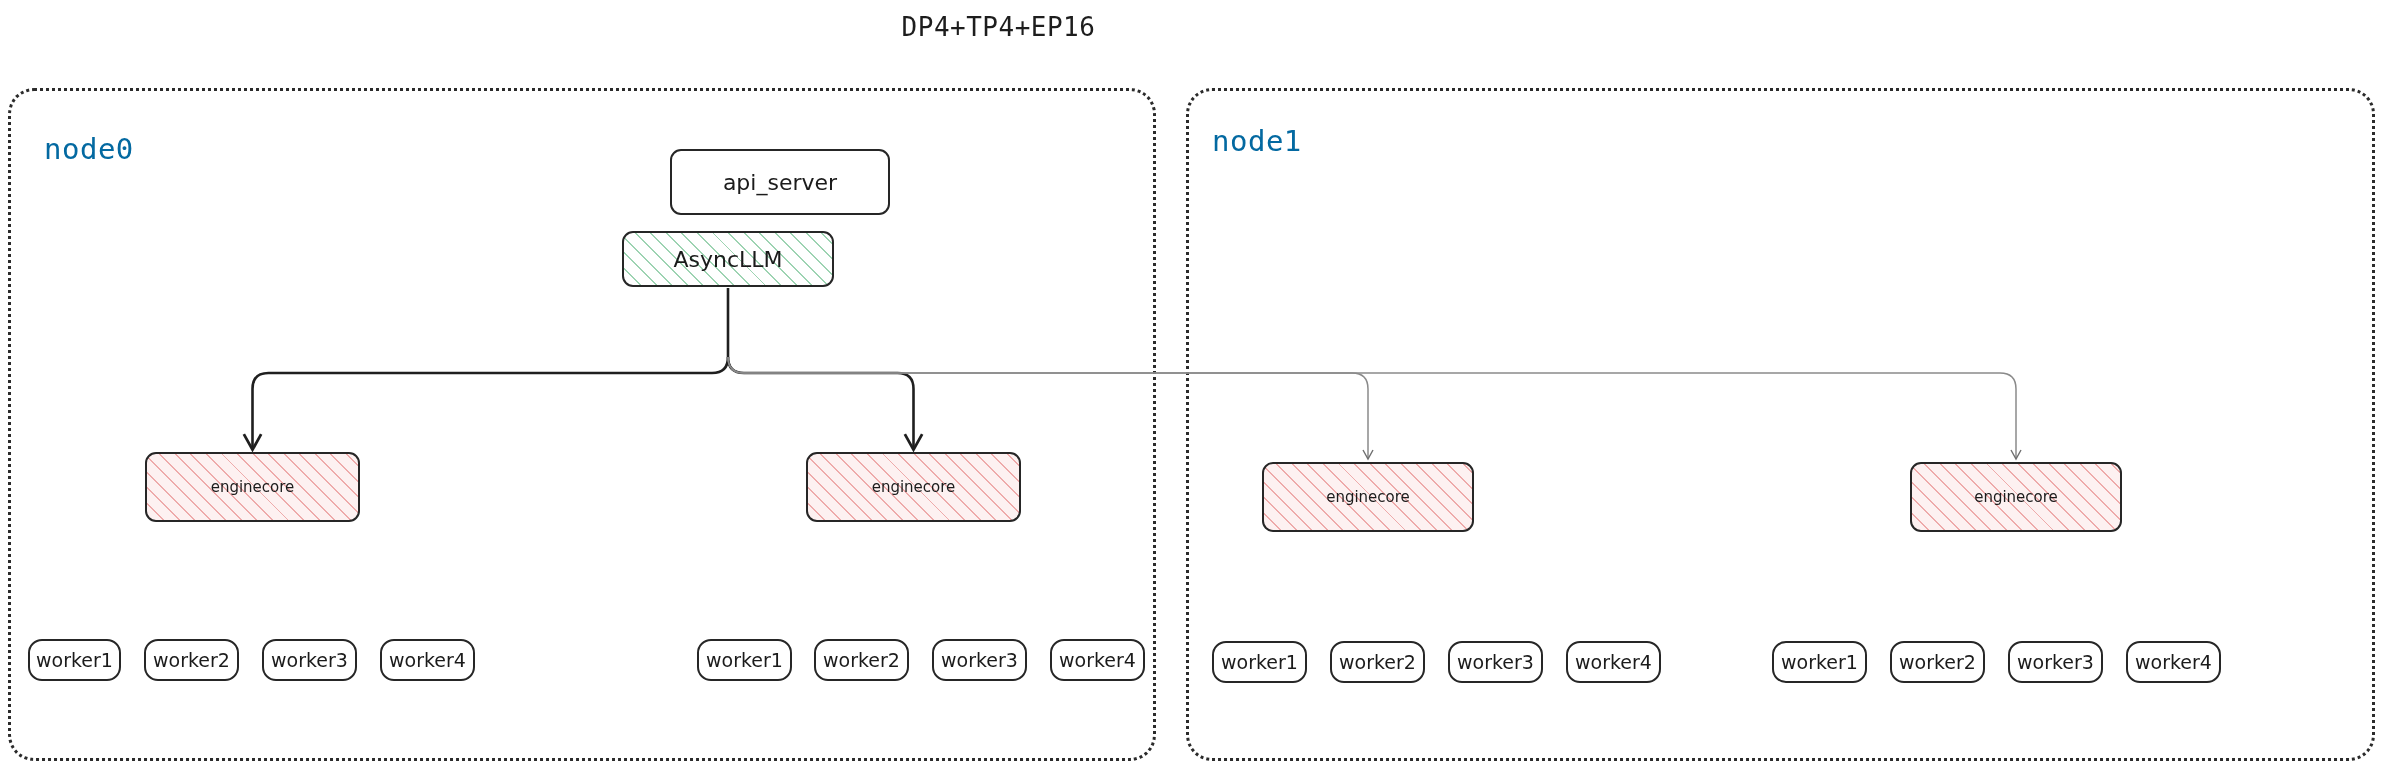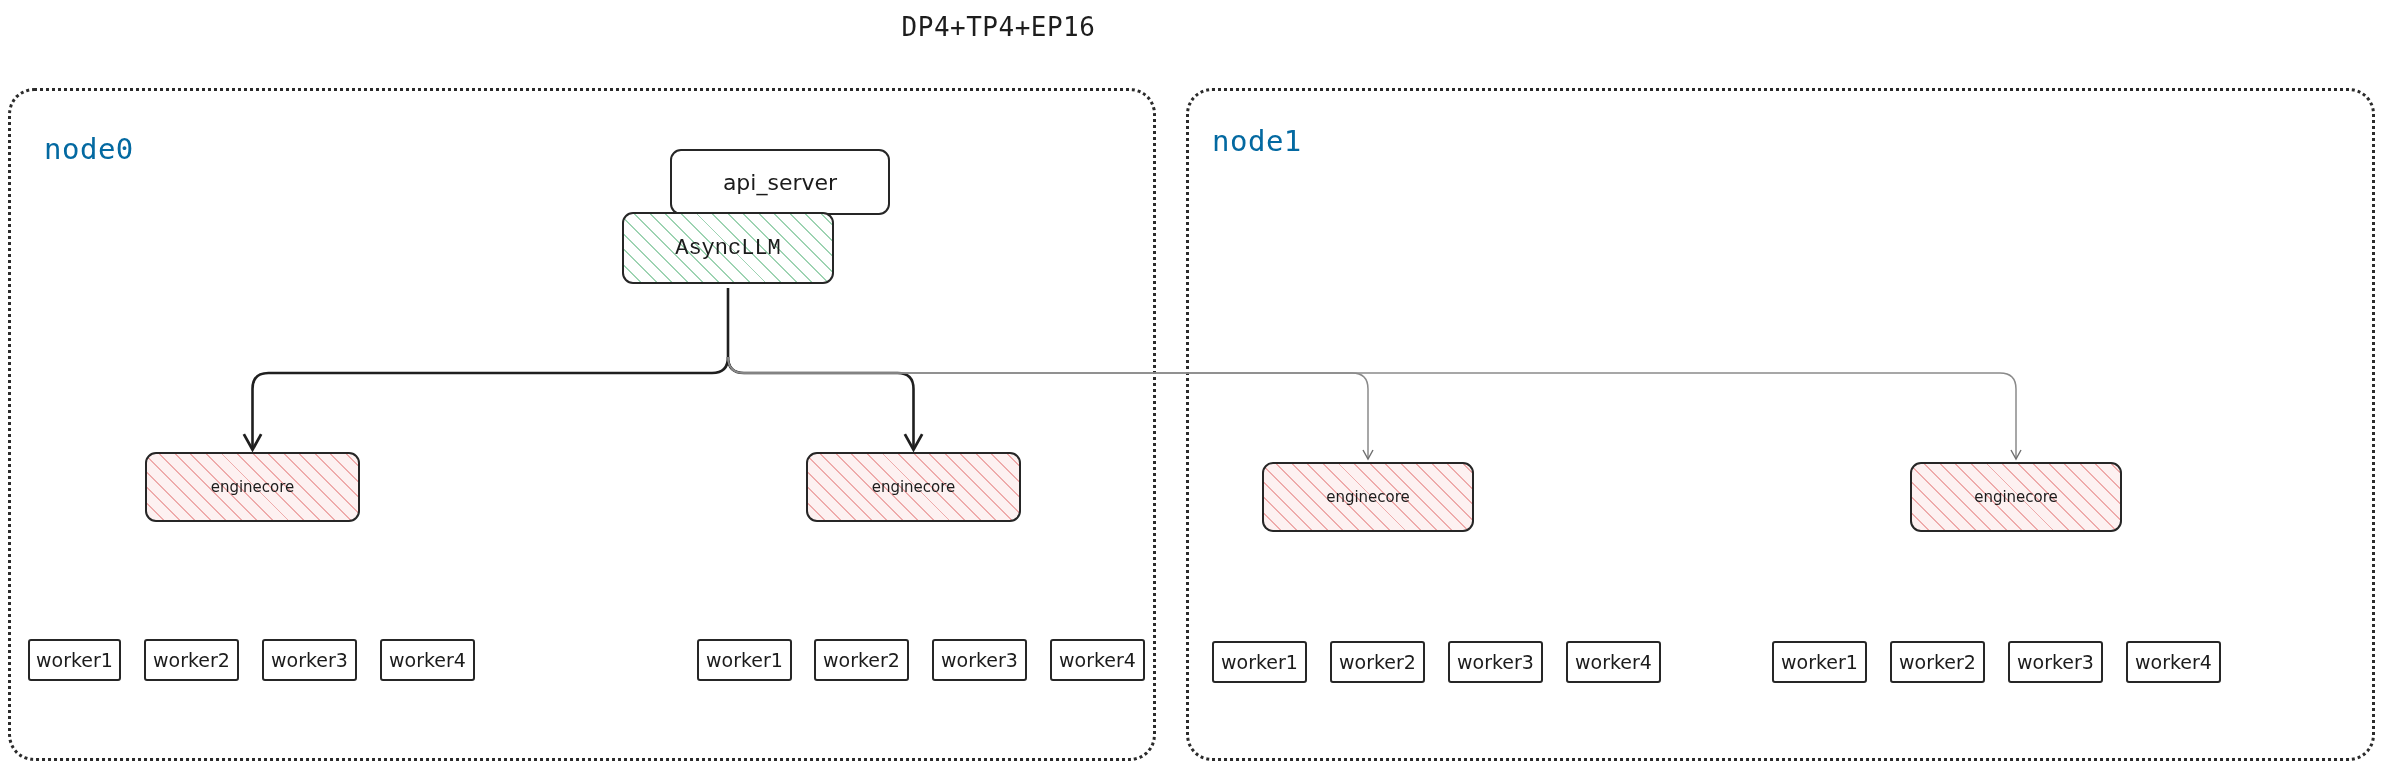--- a/index.html
+++ b/index.html
@@ -64,21 +64,21 @@
     background-image:repeating-linear-gradient(
         45deg,
         rgba(226,112,112,0.55) 0px,
         rgba(226,112,112,0.55) 1.4px,
         rgba(255,255,255,0) 1.4px,
         rgba(255,255,255,0) 11px);
   }
   .box-worker{
     font-size:19px;
     border-width:2.2px;
-    border-radius:3px;
+    border-radius:14px;
   }
 
   
   #edges{position:absolute;left:0;top:0;width:2383px;height:773px;overflow:visible;pointer-events:none;}
 </style>
 </head>
 <body>
 
 <div id="stage">
 
@@ -106,21 +106,21 @@
         <path d="M 728 357 Q 728 373 744 373 L 897.5 373 Q 913.5 373 913.5 389 L 913.5 448" fill="none" stroke="#1f1f1f" stroke-width="2.6" marker-end="url(#arrow-dark)" stroke-linecap="butt" stroke-linejoin="round"></path>
         <path d="M 728 357 Q 728 373 744 373 L 1352 373 Q 1368 373 1368 389 L 1368 458" fill="none" stroke="#8a8a8a" stroke-width="1.5" marker-end="url(#arrow-light)" stroke-linecap="butt" stroke-linejoin="round"></path>
         <path d="M 728 357 Q 728 373 744 373 L 2000 373 Q 2016 373 2016 389 L 2016 458" fill="none" stroke="#8a8a8a" stroke-width="1.5" marker-end="url(#arrow-light)" stroke-linecap="butt" stroke-linejoin="round"></path>
       </g>
   </svg>
 
   <div id="node-layer">
       <div class="nodebox box-api" style="left: 622px; top: 149px; width: 220px; height: 66px; margin-left: 48px;">
         <span class="lbl">api_server</span>
       </div>
-      <div class="nodebox box-async" style="left: 622px; top: 212px; width: 212px; height: 72px; font-family: Liberation Mono, monospace;">
+      <div class="nodebox box-async" style="left: 622px; top: 231px; width: 212px; height: 56px;">
         <span class="lbl">AsyncLLM</span>
       </div>
       <div class="nodebox box-engine" style="left: 145px; top: 452px; width: 215px; height: 70px;">
         <span class="lbl">enginecore</span>
       </div>
       <div class="nodebox box-engine" style="left: 806px; top: 452px; width: 215px; height: 70px;">
         <span class="lbl">enginecore</span>
       </div>
       <div class="nodebox box-engine" style="left: 1262px; top: 462px; width: 212px; height: 70px;">
         <span class="lbl">enginecore</span>

